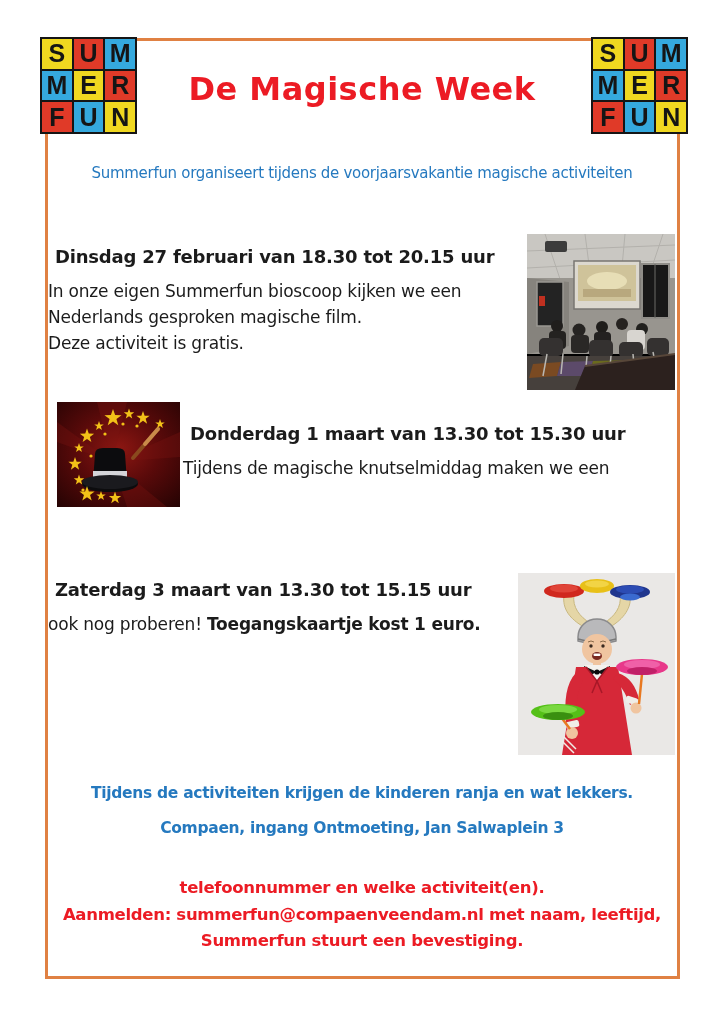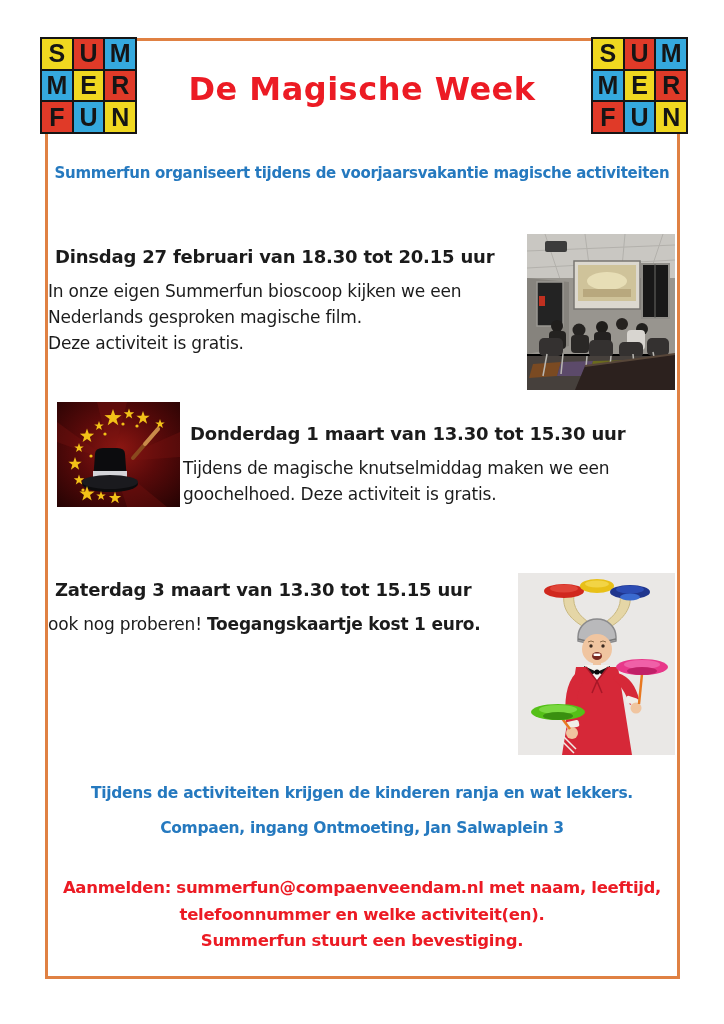--- a/index.html
+++ b/index.html
@@ -23,21 +23,21 @@
     display:flex; align-items:center; justify-content:center;
     font-family:"Liberation Sans", sans-serif; font-weight:bold; font-size:25px; color:#151515;
   }
   
   .page-title {
     position:absolute; left:0; right:0; top:70px; text-align:center;
     color:#EC1B24; font-weight:bold; font-size:32px; letter-spacing:0.5px;
   }
   .intro {
     position:absolute; left:50px; right:50px; top:156px; text-align:center;
-    color:#2579BF; font-weight:bold; font-size:15px; letter-spacing:-0.3px; line-height:35px;
+    color:#2579BF; font-weight:normal; font-size:15px; letter-spacing:-0.3px; line-height:35px;
   }
   .ev-head {
     position:absolute; color:#1b1b1b; font-weight:bold; font-size:18px; letter-spacing:-0.2px; white-space:nowrap;padding-left:7px;
   }
   .ev-body {
     position:absolute; color:#1b1b1b; font-size:17px; letter-spacing:-0.2px; line-height:26px; white-space:nowrap;
   }
   .e1-head { left:48px; top:246px; }
   .e1-body { left:48px; top:278px; }
   .e2-head { left:183px; top:423px; }
@@ -190,21 +190,20 @@
     <circle cx="34" cy="54" r="1.6" fill="#f2c118"></circle>
     <circle cx="48" cy="32" r="1.6" fill="#f2c118"></circle>
     <circle cx="66" cy="22" r="1.6" fill="#f2c118"></circle>
     <circle cx="80" cy="24" r="1.6" fill="#f2c118"></circle>
     <circle cx="26" cy="88" r="1.6" fill="#f2c118"></circle>
   </svg>
 
   <div class="ev-head e2-head">Donderdag 1 maart van 13.30 tot 15.30 uur</div>
   <div class="ev-body e2-body">
       <div>Tijdens de magische knutselmiddag maken we een</div>
-      <div>goochelhoed. Deze activiteit is gratis.</div>
     </div>
 
   <div class="ev-head e3-head">Zaterdag 3 maart van 13.30 tot 15.15 uur</div>
   <div class="ev-body e3-body">
     <div>
       <span>ook nog proberen! </span><span class="bold-inline">Toegangskaartje kost 1 euro.</span>
     </div>
   </div>
 
   <svg class="photo img-juggler" viewBox="0 0 157 182">
@@ -270,19 +269,19 @@
     <line x1="46" y1="164" x2="58" y2="176" stroke="#f0ede8" stroke-width="1.5"></line>
     <line x1="44" y1="168" x2="56" y2="180" stroke="#f0ede8" stroke-width="1.5"></line>
   </svg>
 
   <div class="blue-note">
       <div>Tijdens de activiteiten krijgen de kinderen ranja en wat lekkers.</div>
       <div>Compaen, ingang Ontmoeting, Jan Salwaplein 3</div>
     </div>
 
   <div class="red-note">
+      <div>telefoonnummer en welke activiteit(en).</div>
       <div>Aanmelden: summerfun@compaenveendam.nl met naam, leeftijd,</div>
-      <div>telefoonnummer en welke activiteit(en).</div>
     </div>
 
   <div class="red-confirm">Summerfun stuurt een bevestiging.</div>
 
 </div>
 
 </body></html>

